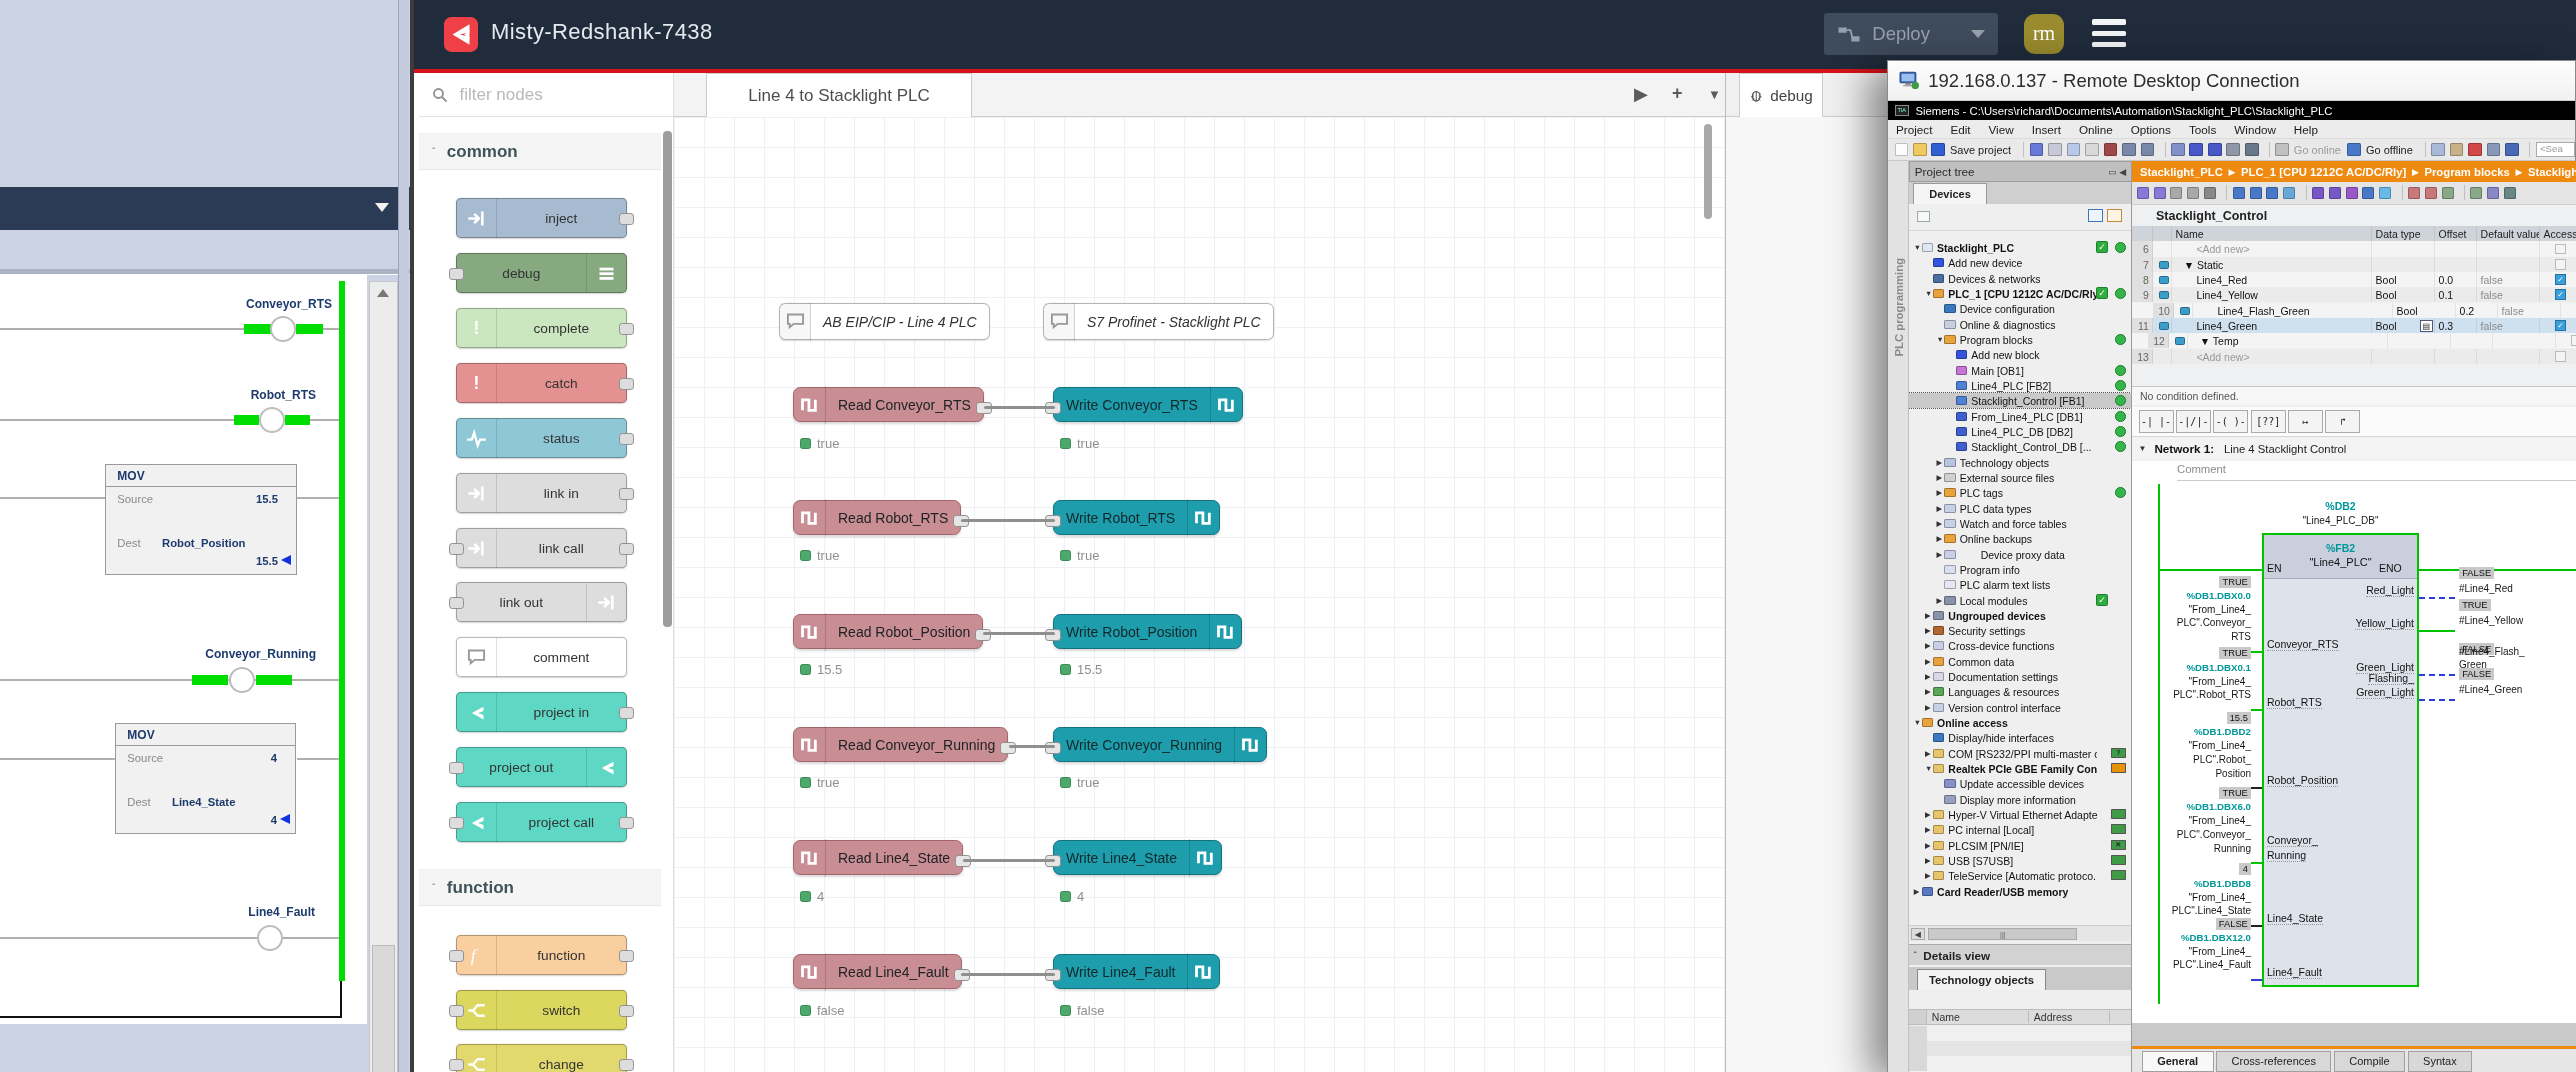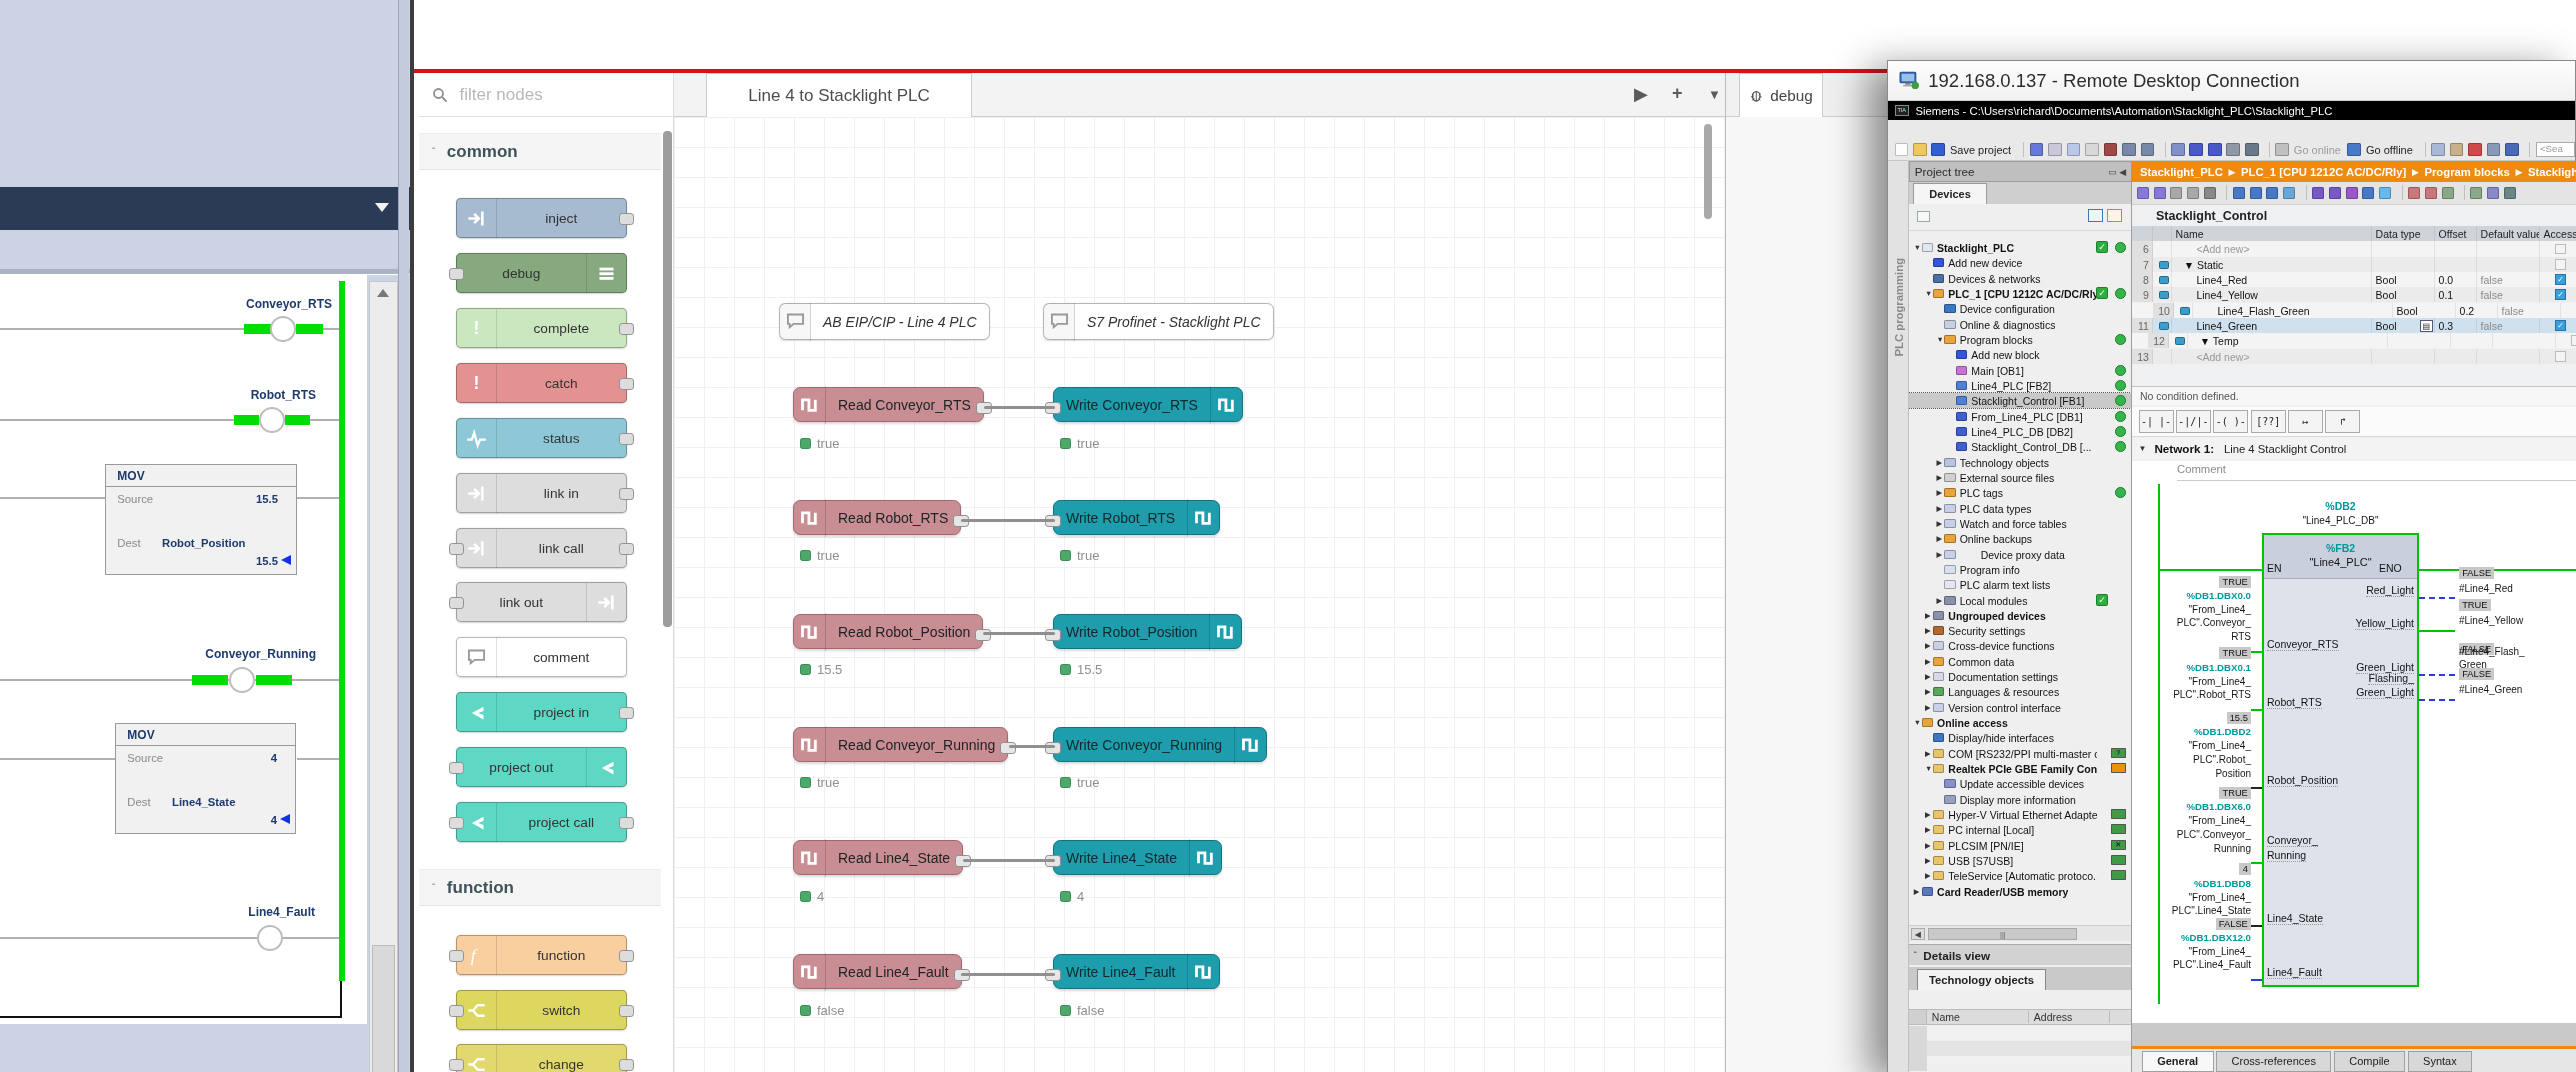--- a/index.html
+++ b/index.html
@@ -216,20 +216,44 @@
         <div class="rcoil" style="left: 257px; top: 651px;"></div>
       </div>
     <div id="la-scroll">
       <div id="la-up"></div>
       <div id="la-thumb"></div>
     </div>
     <div id="la-edge"></div>
   </section>
 
   <section id="nr">
+    <div id="nr-header">
+      <div id="nr-logo">
+        <svg width="34" height="35" viewBox="0 0 20 20">
+            <path d="M15 4L5 10l10 6v-4.6L9.4 10 15 8.6z" fill="#fff"></path>
+            <path d="M15 12.6L11.8 10 15 7.4z" fill="#fff"></path>
+          </svg>
+      </div>
+      <div id="nr-title">Misty-Redshank-7438</div>
+      <div id="nr-deploy">
+        <svg width="24" height="21" viewBox="0 0 20 18">
+            <rect x="1" y="3" width="7" height="4.5" fill="#96a1ad"></rect>
+            <rect x="12" y="10.5" width="7" height="4.5" fill="#96a1ad"></rect>
+            <path d="M8 5.2h3.2l2 7.3" stroke="#96a1ad" stroke-width="1.6" fill="none"></path>
+          </svg>
+        <span>Deploy</span>
+        <div class="caret"></div>
+      </div>
+      <div id="nr-avatar">rm</div>
+      <div id="nr-burger">
+          <i></i>
+          <i></i>
+          <i></i>
+        </div>
+    </div>
     <div id="nr-redline"></div>
 
     <div id="palette">
       <div id="pal-search">
         <svg width="16" height="16" viewBox="0 0 16 16">
             <circle cx="6.5" cy="6.5" r="4.5" fill="none" stroke="#8f8f8f" stroke-width="1.8"></circle>
             <path d="M10 10l4.5 4.5" stroke="#8f8f8f" stroke-width="1.8"></path>
           </svg>
         <input placeholder="filter nodes" style="">
       </div>
@@ -599,20 +623,31 @@
           <rect x="6" y="11" width="5" height="2" fill="#888"></rect>
           <rect x="4" y="13" width="9" height="1.5" fill="#aaa"></rect>
           <circle cx="15.5" cy="13.5" r="3.5" fill="#3f9b46"></circle>
         </svg>
       <span>192.168.0.137 - Remote Desktop Connection</span>
     </div>
     <div id="tia-title">
       <div class="tialogo">TIA</div>
       <span>Siemens  -  C:\Users\richard\Documents\Automation\Stacklight_PLC\Stacklight_PLC</span>
     </div>
+    <div id="tia-menu">
+        <span>Project</span>
+        <span>Edit</span>
+        <span>View</span>
+        <span>Insert</span>
+        <span>Online</span>
+        <span>Options</span>
+        <span>Tools</span>
+        <span>Window</span>
+        <span>Help</span>
+      </div>
     <div id="tia-tools">
         <div class="ticon" style="background: rgb(253, 253, 253);"></div>
         <div class="ticon" style="background: rgb(240, 200, 96);"></div>
         <div class="ticon" style="background: rgb(47, 95, 208);"></div>
         <span class="ttxt">Save project</span>
         <div class="tsep"></div>
         <div class="ticon" style="background: rgb(104, 120, 216);"></div>
         <div class="ticon" style="background: rgb(200, 200, 216);"></div>
         <div class="ticon" style="background: rgb(184, 200, 232);"></div>
         <div class="ticon" style="background: rgb(216, 216, 216);"></div>

